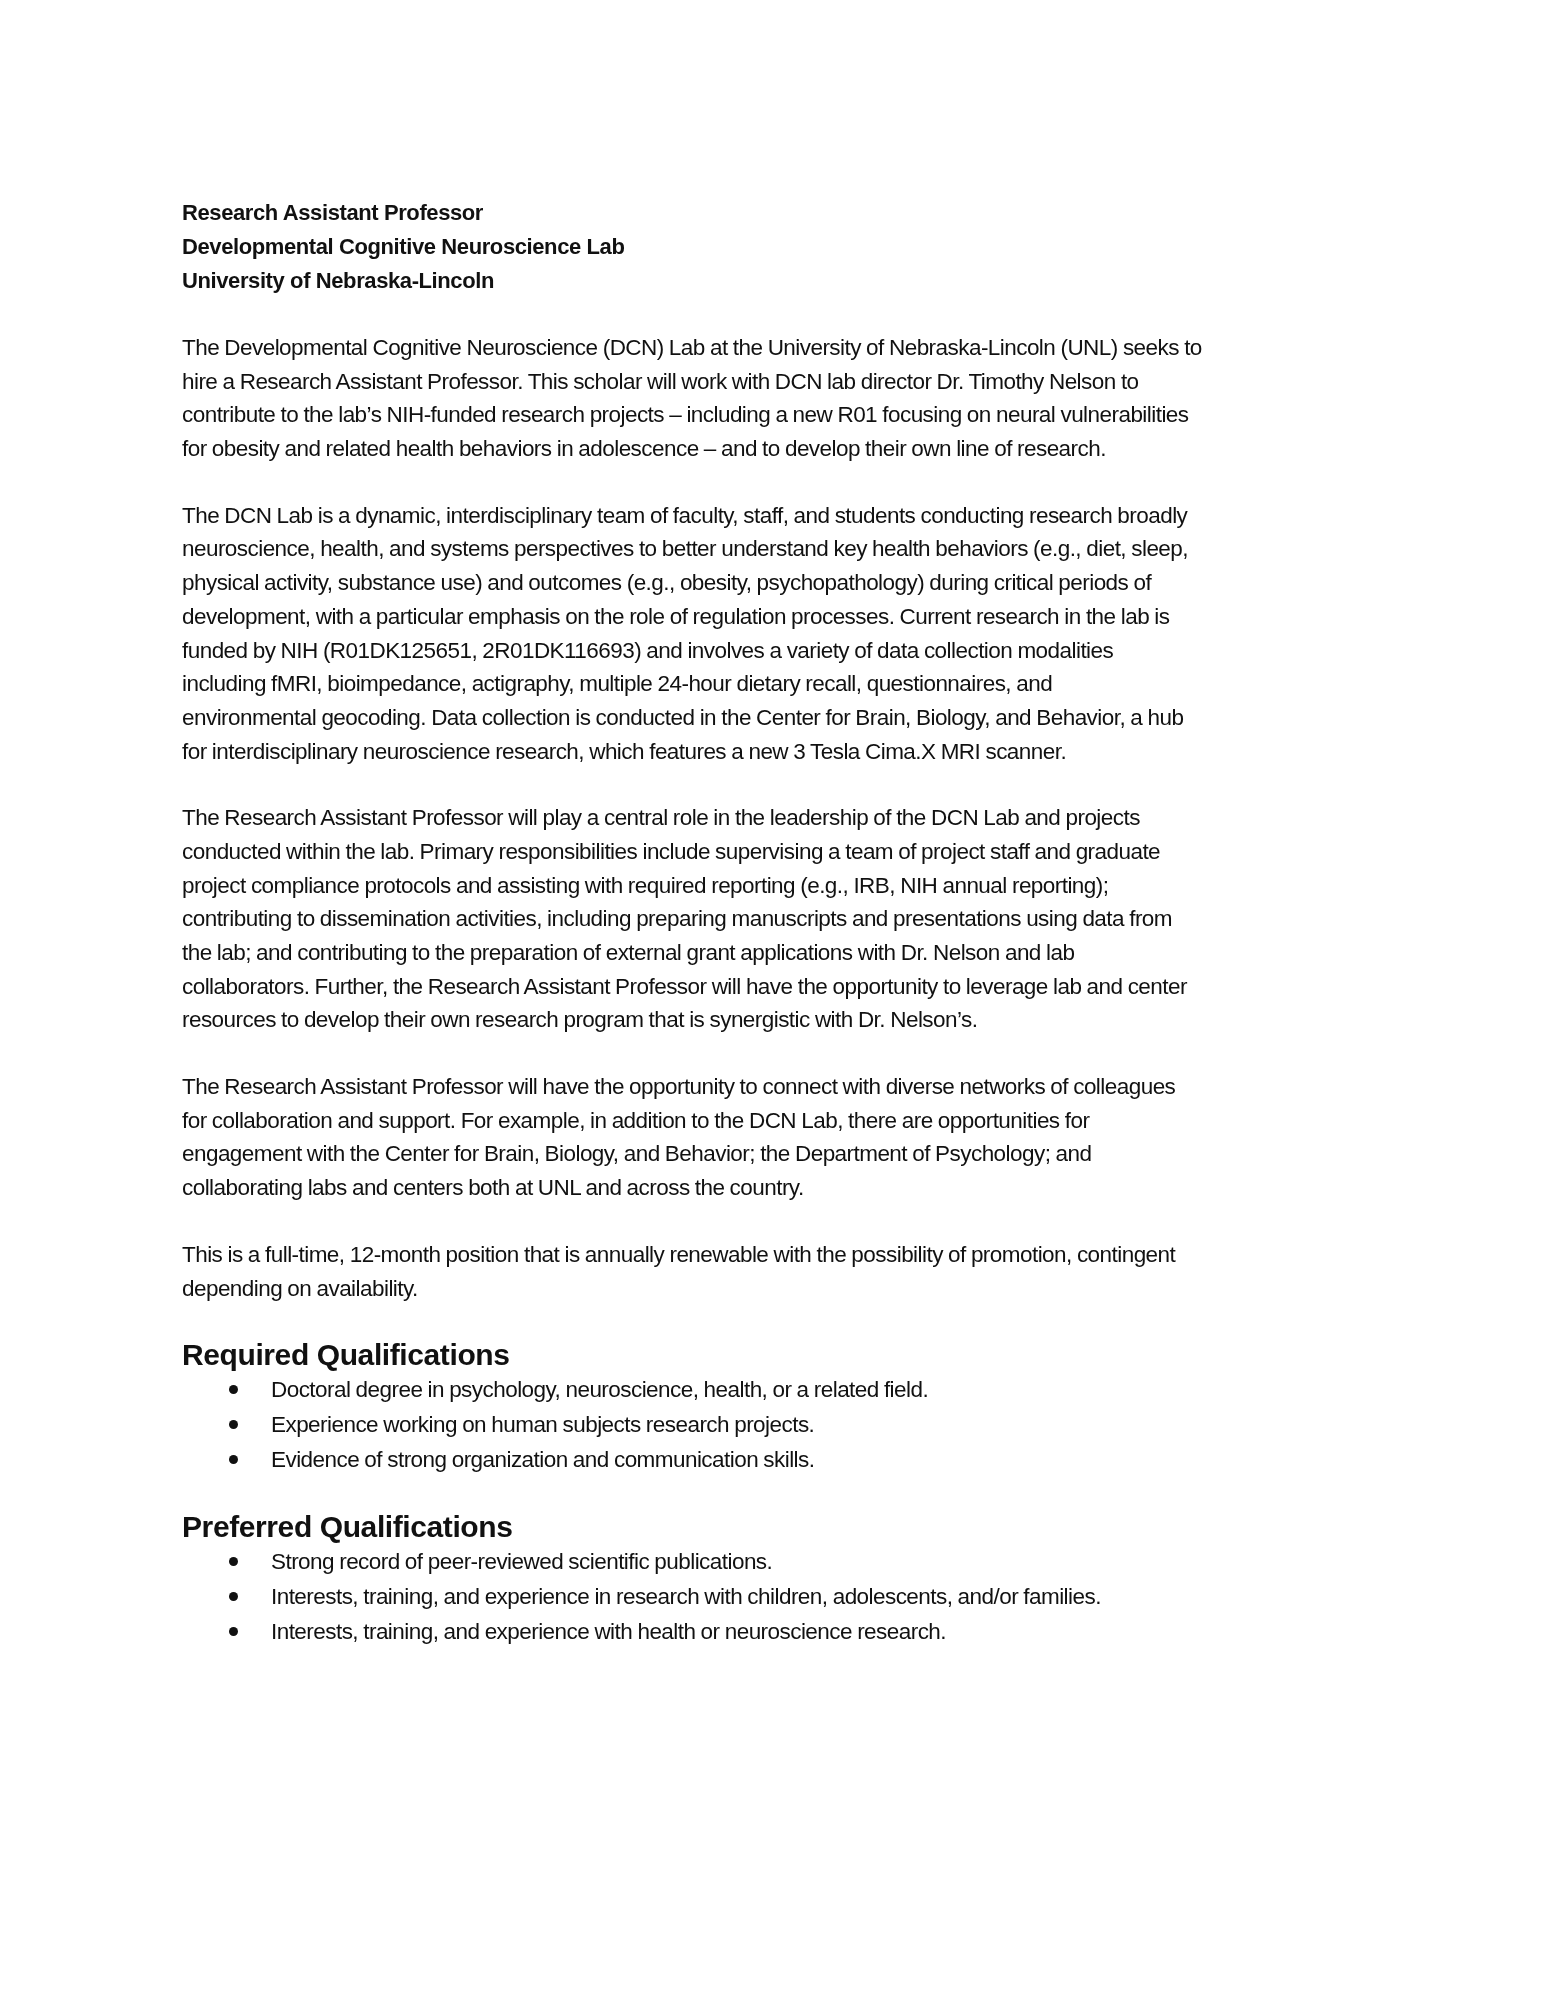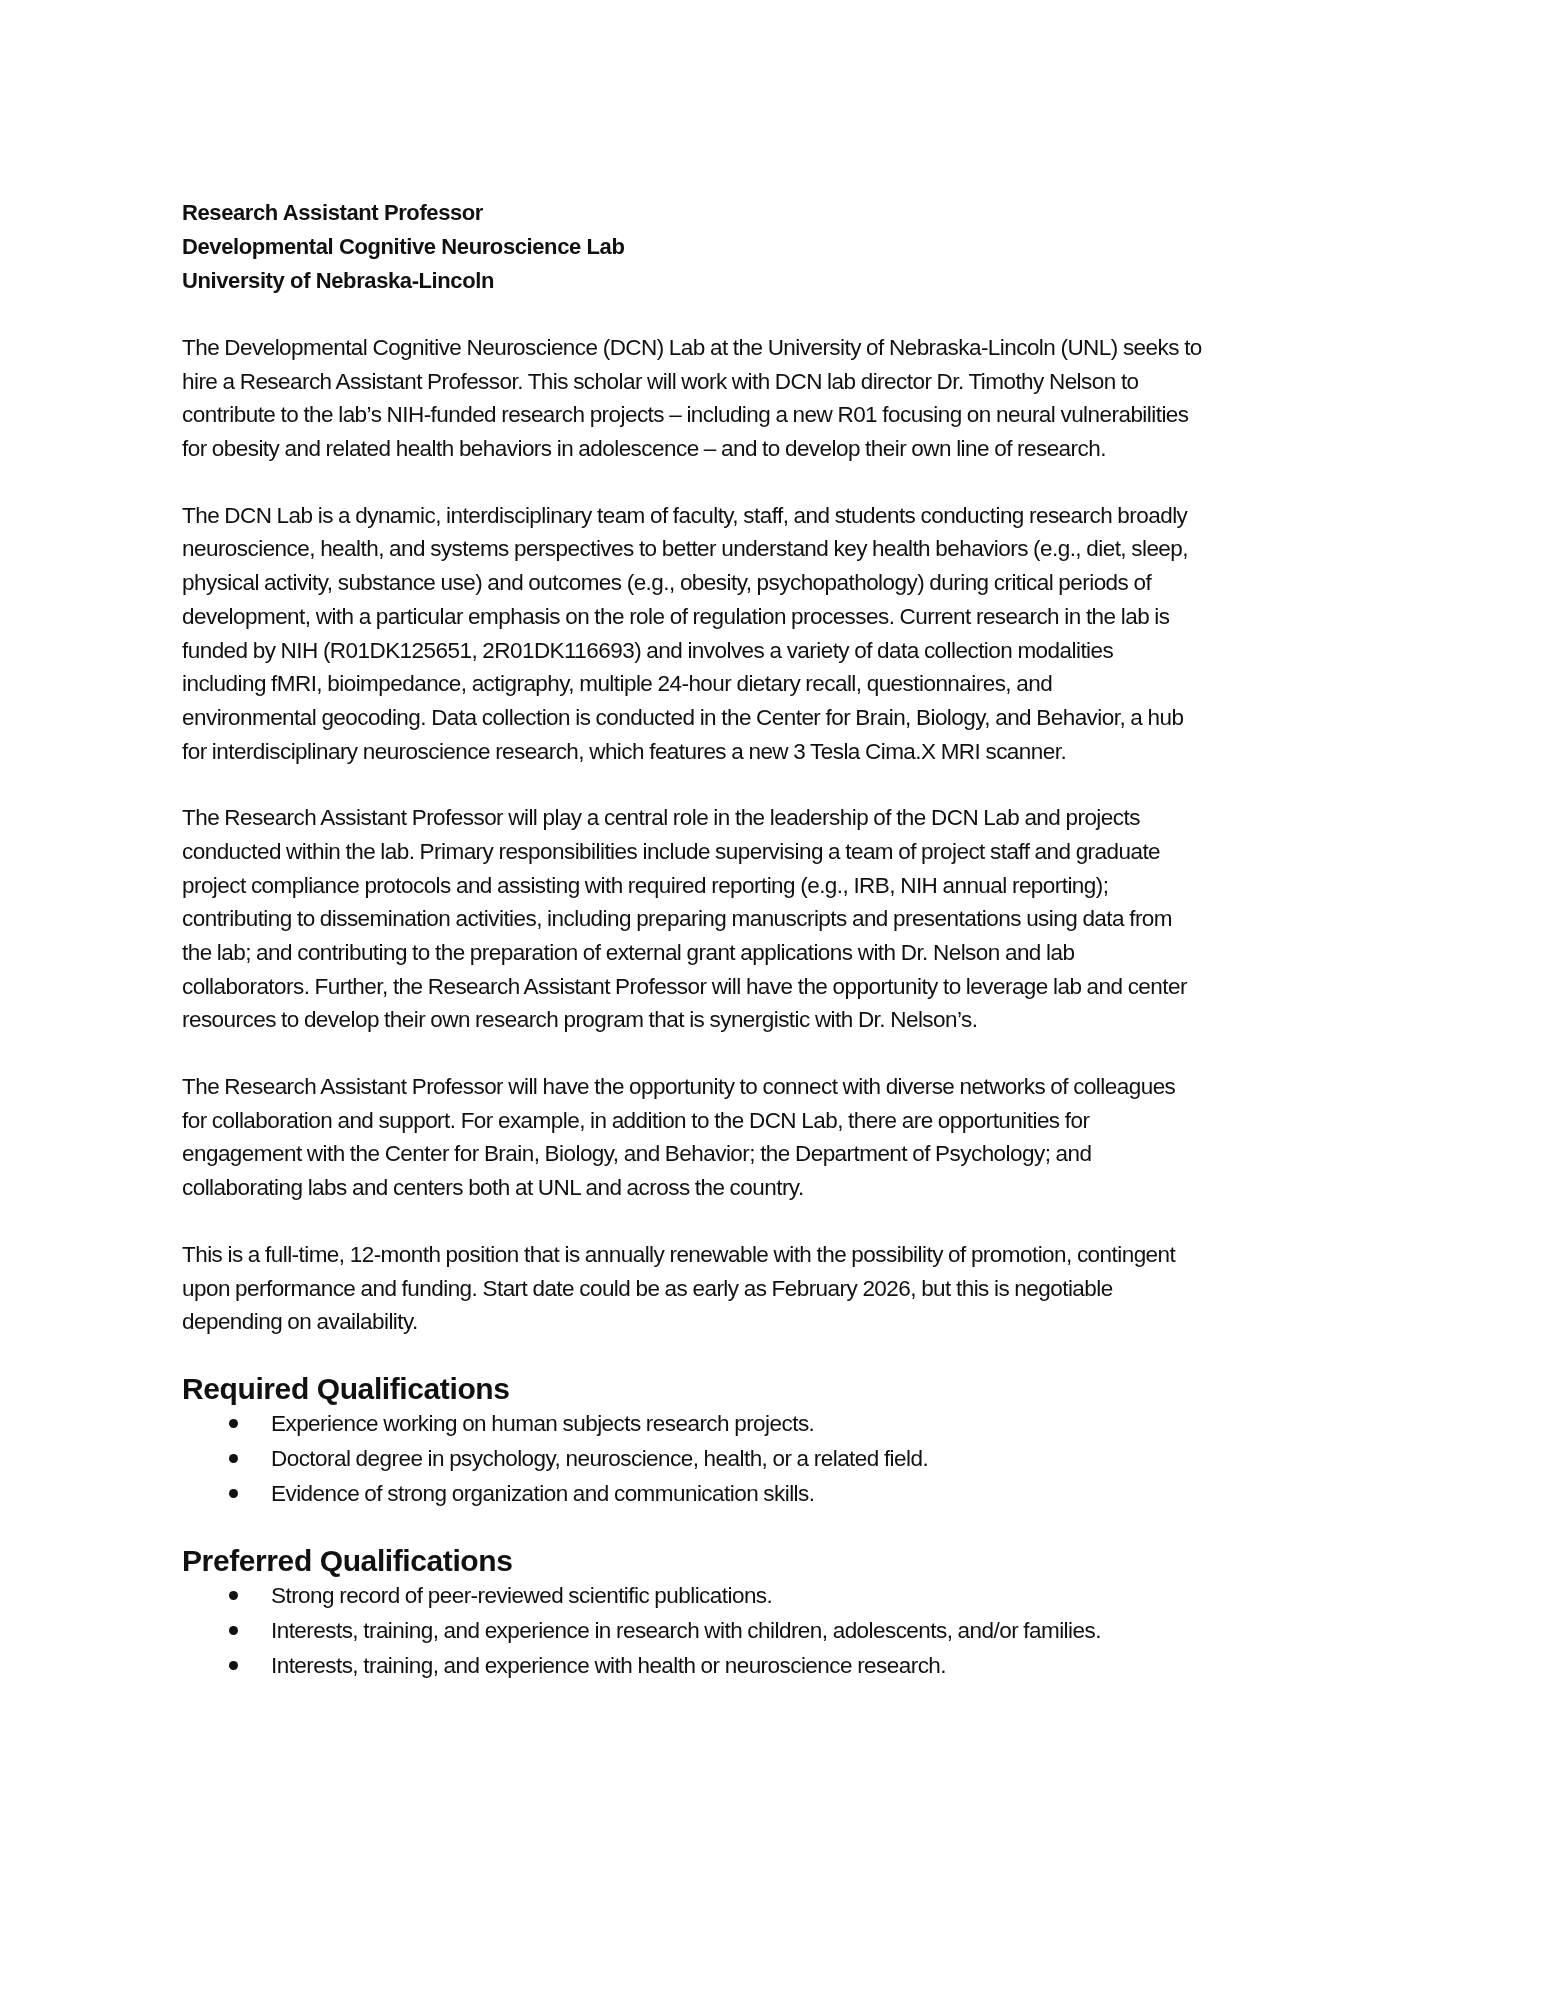--- a/index.html
+++ b/index.html
@@ -115,34 +115,33 @@
 
   <div class="para">
     <div class="line">The Research Assistant Professor will have the opportunity to connect with diverse networks of colleagues</div>
     <div class="line">for collaboration and support. For example, in addition to the DCN Lab, there are opportunities for</div>
     <div class="line">engagement with the Center for Brain, Biology, and Behavior; the Department of Psychology; and</div>
     <div class="line">collaborating labs and centers both at UNL and across the country.</div>
   </div>
 
   <div class="para">
     <div class="line">This is a full-time, 12-month position that is annually renewable with the possibility of promotion, contingent</div>
-    <div class="line">upon performance and funding. Start date could be as early as February 2026, but this is negotiable</div>
     <div class="line">depending on availability.</div>
   </div>
 
   <div>
     <div class="section-heading">Required Qualifications</div>
     <ul class="bullet-list">
       <li class="bullet-item">
         <span class="bullet-dot"></span>
-        <span>Experience working on human subjects research projects.</span>
+        <span>Doctoral degree in psychology, neuroscience, health, or a related field.</span>
       </li>
       <li class="bullet-item">
         <span class="bullet-dot"></span>
-        <span>Doctoral degree in psychology, neuroscience, health, or a related field.</span>
+        <span>Experience working on human subjects research projects.</span>
       </li>
       <li class="bullet-item">
         <span class="bullet-dot"></span>
         <span>Evidence of strong organization and communication skills.</span>
       </li>
     </ul>
   </div>
 
   <div>
     <div class="section-heading">Preferred Qualifications</div>

